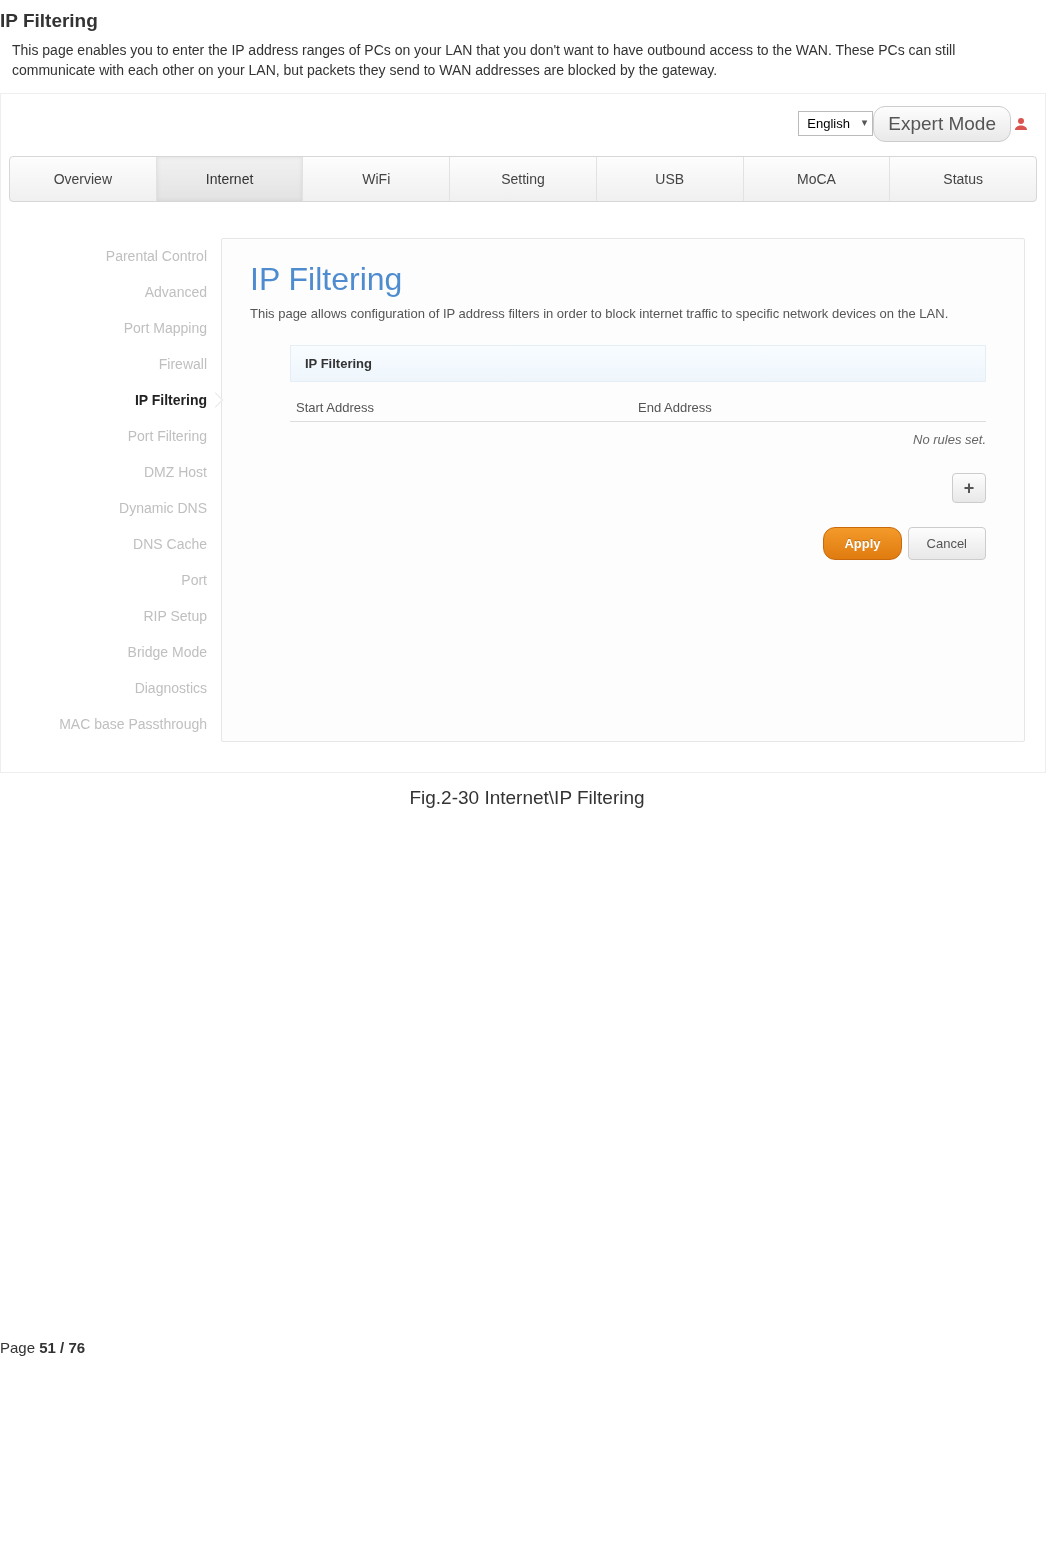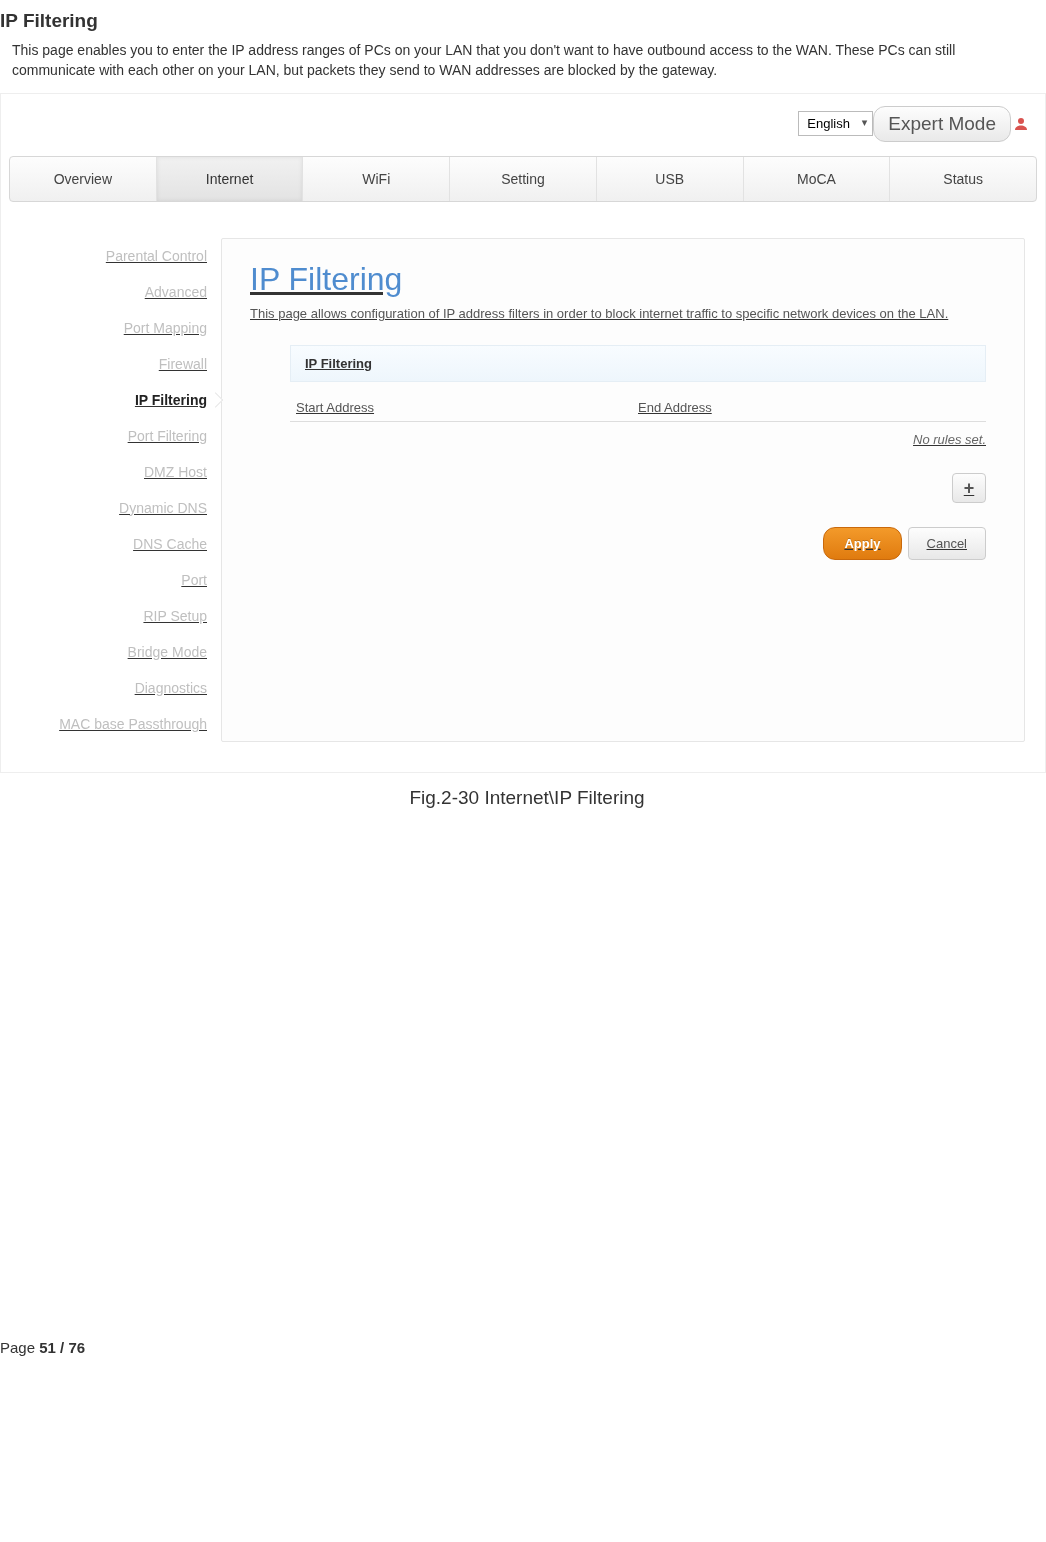--- a/index.html
+++ b/index.html
@@ -85,21 +85,20 @@
     .tab:last-child { border-right: none; }
     .tab.active {
       background: linear-gradient(#f1f1f1, #e3e3e3);
       box-shadow: inset 0 0 4px rgba(0,0,0,0.08);
       color: #333;
     }
     .content-row {
       display: flex;
       padding: 36px 20px 20px 0;
       gap: 0;
-      text-decoration: underline;
     }
     .sidebar {
       width: 220px;
       text-align: right;
       padding-right: 14px;
       position: relative;
     }
     .side-item {
       color: #bfbfbf;
       font-size: 14px;

